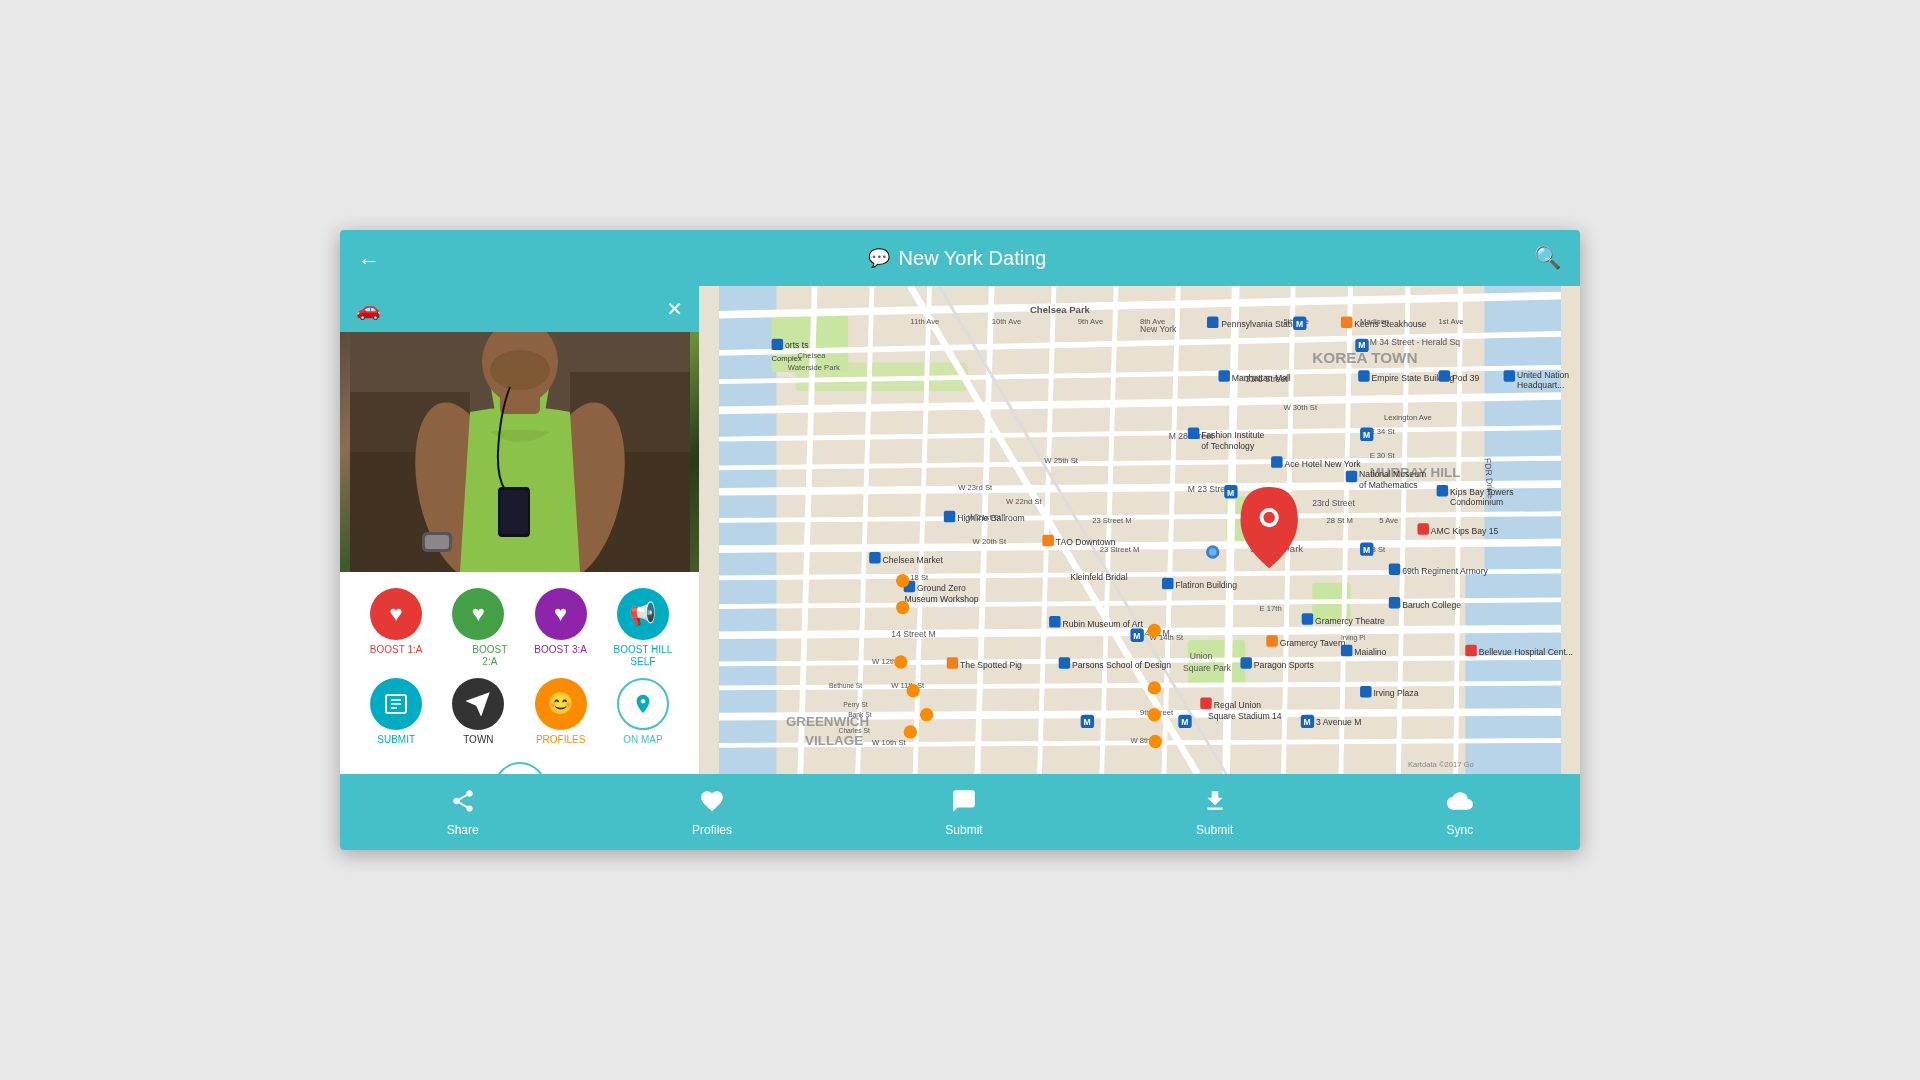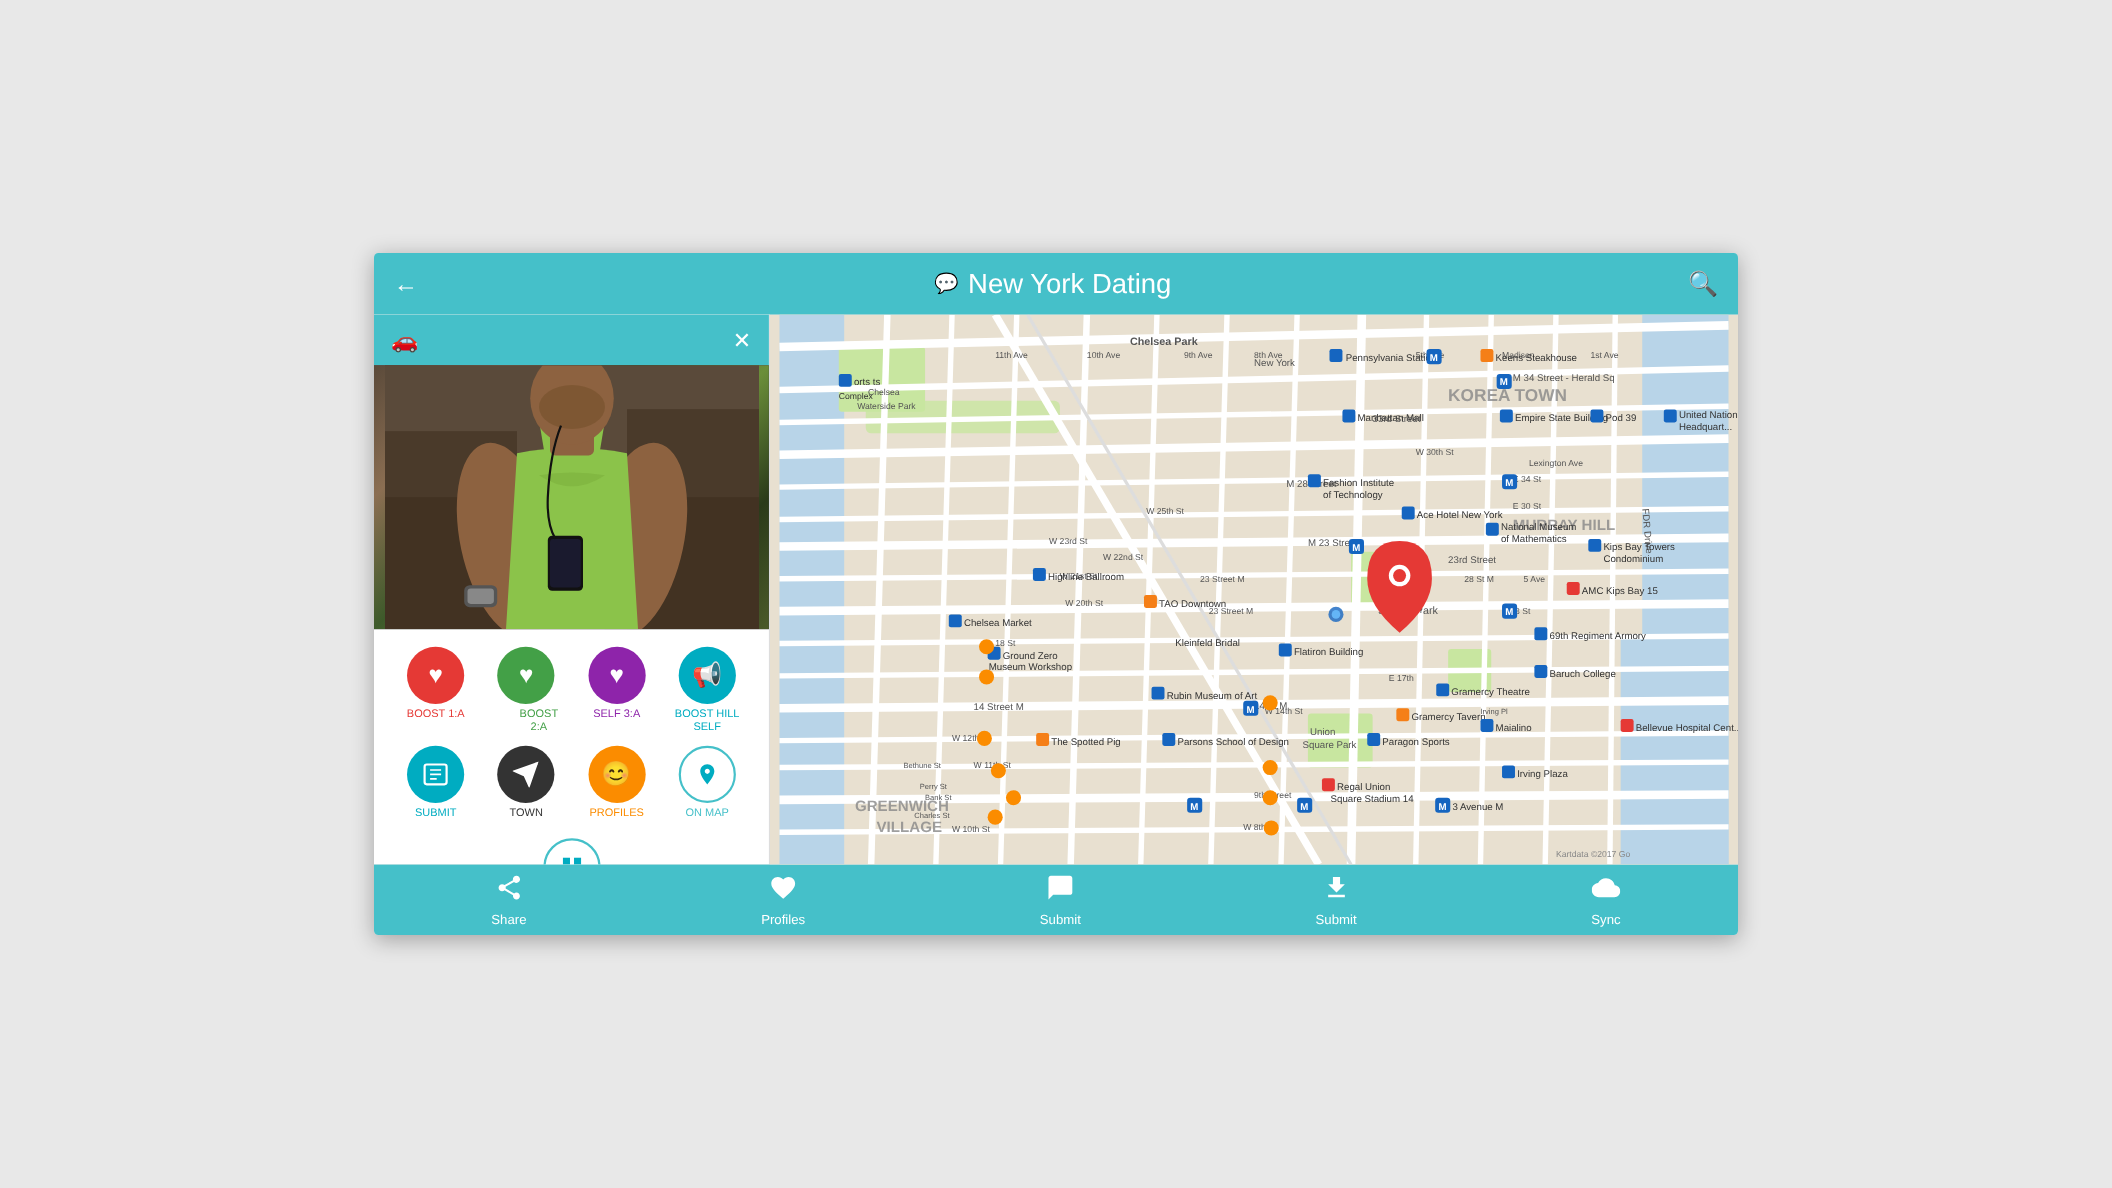--- a/index.html
+++ b/index.html
@@ -42,21 +42,21 @@
       display: flex;
       align-items: center;
       gap: 8px;
     }
     .header-chat-icon {
       color: white;
       font-size: 18px;
     }
     .header-title {
       color: white;
-      font-size: 25px;
+      font-size: 20px;
       font-weight: 500;
     }
     .header-search-icon {
       color: white;
       font-size: 22px;
       cursor: pointer;
     }
 
     
     .main-content {
@@ -180,21 +180,21 @@
       background: #e8e0d0;
     }
     .map-svg {
       width: 100%;
       height: 100%;
     }
 
     
     .bottom-bar {
       background: #45c0c9;
-      height: 64px;
+      height: 76px;
       display: flex;
       align-items: center;
       justify-content: space-around;
       flex-shrink: 0;
     }
     .tab-item {
       display: flex;
       flex-direction: column;
       align-items: center;
       gap: 3px;
@@ -277,21 +277,21 @@
         <div class="action-btn">
           <div class="action-btn-circle btn-red">♥</div>
           <span class="action-btn-label label-red">BOOST 1:A</span>
         </div>
         <div class="action-btn">
           <div class="action-btn-circle btn-green">♥</div>
           <span class="action-btn-label label-green">BOOST 2:A</span>
         </div>
         <div class="action-btn">
           <div class="action-btn-circle btn-purple">♥</div>
-          <span class="action-btn-label label-purple">SELF 3:A</span>
+          <span class="action-btn-label label-purple">BOOST 3:A</span>
         </div>
         <div class="action-btn">
           <div class="action-btn-circle btn-cyan">📢</div>
           <span class="action-btn-label label-cyan">BOOST HILL SELF</span>
         </div>
 
         <div class="action-btn">
           <div class="action-btn-circle btn-cyan">
             <svg width="24" height="24" viewBox="0 0 24 24" fill="white">
               <rect x="2" y="3" width="20" height="18" rx="2" stroke="white" stroke-width="2" fill="none"></rect>

